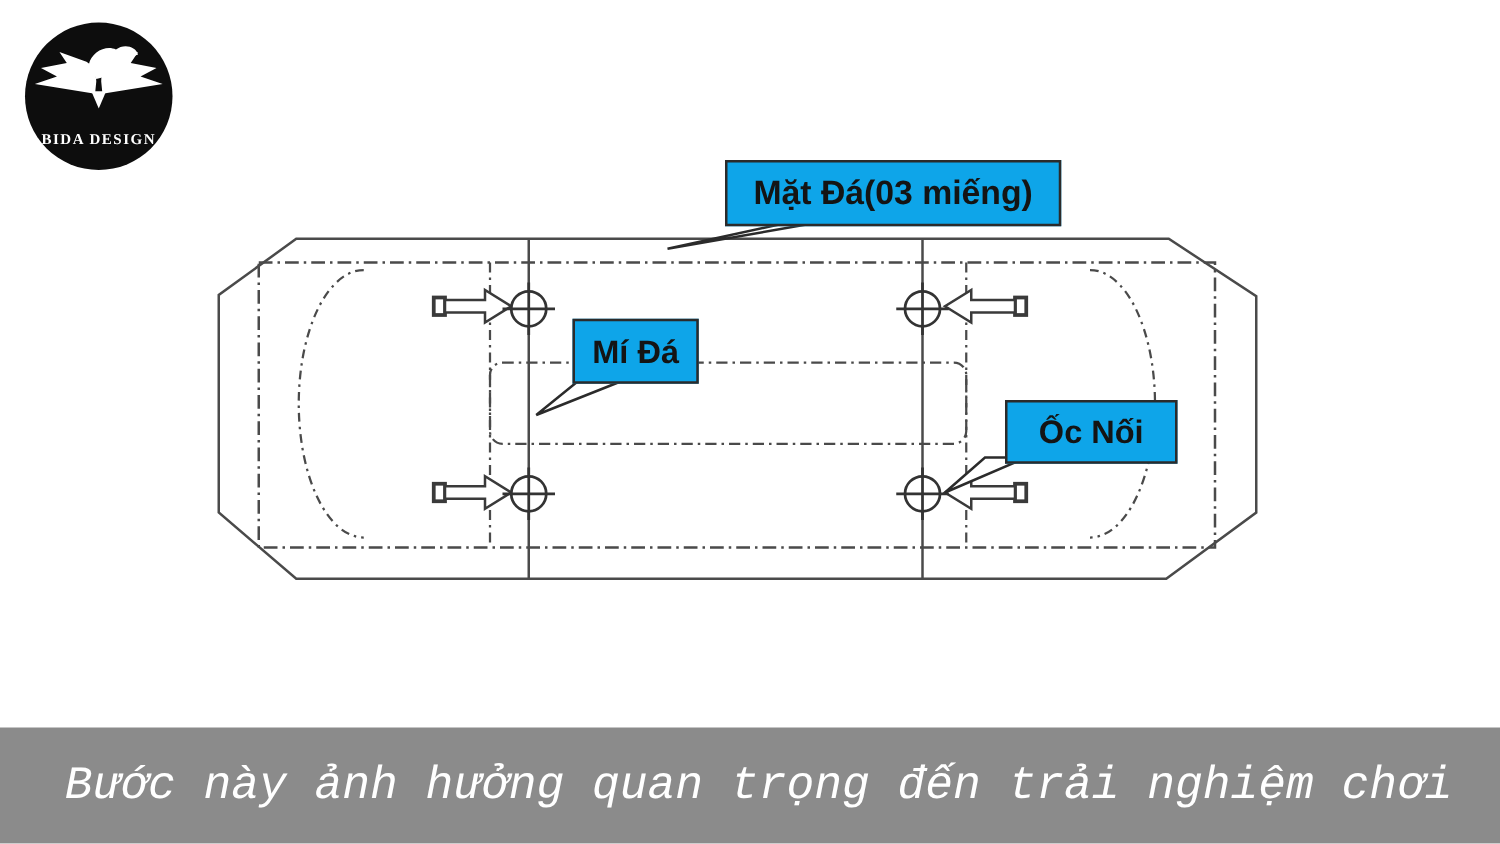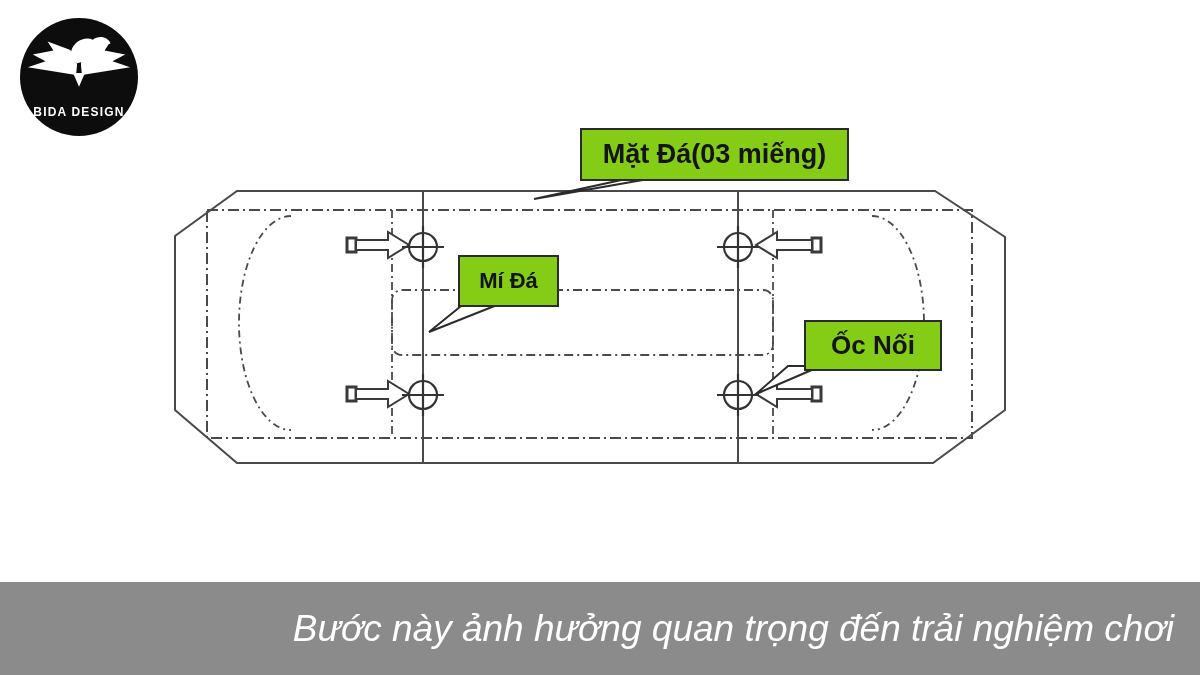--- a/index.html
+++ b/index.html
@@ -1,36 +1,36 @@
 <!DOCTYPE html>
 <html><head>
 <meta charset="utf-8">
 <style>
   html,body{margin:0;padding:0;background:#ffffff;}
   .stage{position:relative;width:1200px;height:675px;background:#ffffff;overflow:hidden;
          font-family:"Liberation Sans", sans-serif;}
   .diagram-svg{position:absolute;left:0;top:0;}
   
   .logo{position:absolute;left:20px;top:18px;width:118px;height:118px;border-radius:50%;
-        background:#0d0d0d;display:flex;align-items:flex-end;justify-content:center;}
+        background:#0d0d0d;display:flex;align-items:flex-end;justify-content:center;font-family:Liberation Serif, serif;}
   .logo svg{position:absolute;left:0;top:0;}
   .logo-text{position:relative;color:#ffffff;font-weight:bold;font-size:12px;
              letter-spacing:1.2px;margin-bottom:17px;white-space:nowrap;}
   
-  .label-box{position:absolute;background:#84cc16;border:2px solid #2b2b2b;
+  .label-box{position:absolute;background:#0ea5e9;border:2px solid #2b2b2b;
              display:flex;align-items:center;justify-content:center;
              font-weight:bold;color:#141414;z-index:3;}
   .box-slate{left:580px;top:128px;width:265px;height:49px;font-size:27px;}
-  .box-seam{left:458px;top:255px;width:97px;height:48px;font-size:22px;}
+  .box-seam{left:458px;top:255px;width:97px;height:48px;font-size:26px;}
   .box-bolt{left:804px;top:320px;width:134px;height:47px;font-size:26px;}
   
   .banner{position:absolute;left:0;top:582px;width:1200px;height:93px;background:#8b8b8b;
           display:flex;align-items:center;justify-content:flex-end;}
-  .banner-caption{color:#ffffff;font-family:Liberation Sans, sans-serif;font-style:italic;
-                  font-size:37px;padding-right:26px;white-space:nowrap;}
+  .banner-caption{color:#ffffff;font-family:Liberation Mono, monospace;font-style:italic;
+                  font-size:37px;padding-right:38px;white-space:nowrap;}
 </style>
 </head>
 <body>
 
 <div class="stage">
 
   <svg class="diagram-svg" width="1200" height="675" viewBox="0 0 1200 675">
     <g stroke="#4a4a4a" fill="none" stroke-width="2">
 
       <polygon points="237,191 935,191 1005,237 1005,410 933,463 237,463 175,410 175,236" stroke="#4a4a4a"></polygon>

